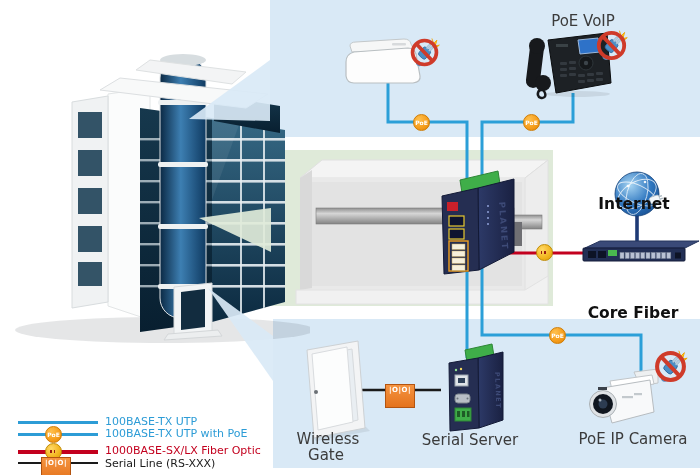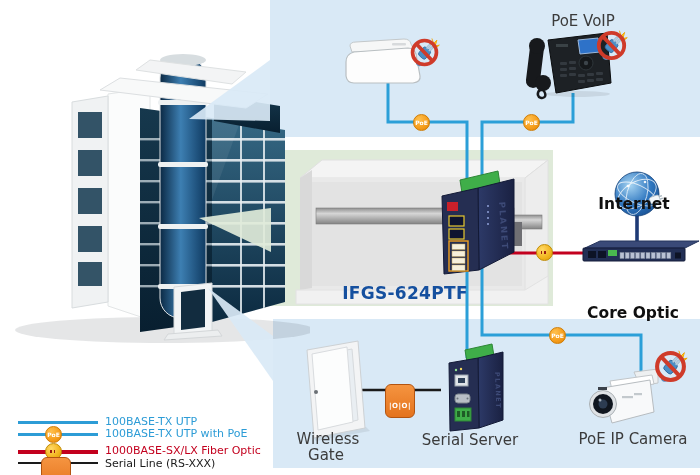--- a/index.html
+++ b/index.html
@@ -16,22 +16,22 @@
   .label.product{font-weight:bold;color:#15509f;font-size:17px;letter-spacing:.3px;}
   .badge-poe{position:absolute;width:17px;height:17px;border-radius:50%;box-sizing:border-box;
     background:radial-gradient(circle at 35% 30%, #ffc04d, #f59c1b 60%, #e08206);
     border:1px solid #cf7d05;color:#fff;font-weight:bold;font-size:6px;line-height:15px;
     text-align:center;}
   .badge-fiber{position:absolute;width:17px;height:17px;border-radius:50%;box-sizing:border-box;
     background:radial-gradient(circle at 35% 30%, #ffd966, #f2b41d 60%, #d99a07);
     border:1px solid #c08c05;}
   .badge-fiber::after{content:"";position:absolute;left:4px;right:4px;top:6px;bottom:6px;
     background:repeating-linear-gradient(90deg,#9b1b10 0 1.5px,transparent 1.5px 3.5px);}
-  .badge-serial{position:absolute;height:16px;padding:16px 3px;box-sizing:border-box;
-    background:linear-gradient(#f59440,#e4731d);border:1px solid #b35410;border-radius:6px;
+  .badge-serial{position:absolute;height:24px;padding:0 3px;box-sizing:border-box;
+    background:linear-gradient(#f59440,#e4731d);border:1px solid #b35410;border-radius:0;
     color:#fff;font-weight:bold;font-size:7px;line-height:10px;letter-spacing:.5px;}
   .leg-line{position:absolute;}
   .leg-text{position:absolute;font-weight:normal;font-size:11px;white-space:nowrap;}
 </style>
 </head>
 <body>
 
 <div id="stage">
 
   <div id="panel-top" class="panel"></div>
@@ -326,22 +326,21 @@
   </svg>
 
   <div class="badge-poe" style="left:413px;top:114px">PoE</div>
   <div class="badge-poe" style="left:523px;top:114px">PoE</div>
   <div class="badge-poe" style="left:549px;top:327px">PoE</div>
   <div class="badge-fiber" style="left:536px;top:244px"></div>
   <div class="badge-serial" style="left:385px;top:384px">|O|O|</div>
 
   <div class="label" style="left:583px;top:12px">PoE VoIP</div>
   <div class="label bold" style="left:634px;top:155px">Internet</div>
-  <div class="label bold" style="left:633px;top:264px">Core Optic</div>
-  <div class="label product" style="left:405px;top:283px">IFGS-624PTF</div>
+  <div class="label bold" style="left:633px;top:264px">Core Fiber</div>
   <div class="label" style="left:328px;top:430px">Wireless</div>
   <div class="label" style="left:326px;top:446px">Gate</div>
   <div class="label" style="left:470px;top:431px">Serial Server</div>
   <div class="label" style="left:633px;top:430px">PoE IP Camera</div>
 
   <div>
     <div class="leg-line" style="left:18px;top:420.5px;width:80px;height:3px;background:#2d9cd6"></div>
     <div class="leg-line" style="left:18px;top:433px;width:80px;height:3px;background:#2d9cd6"></div>
     <div class="leg-line" style="left:18px;top:449.5px;width:80px;height:4px;background:#c3001e"></div>
     <div class="leg-line" style="left:18px;top:462px;width:80px;height:2px;background:#1a1a1a"></div>

